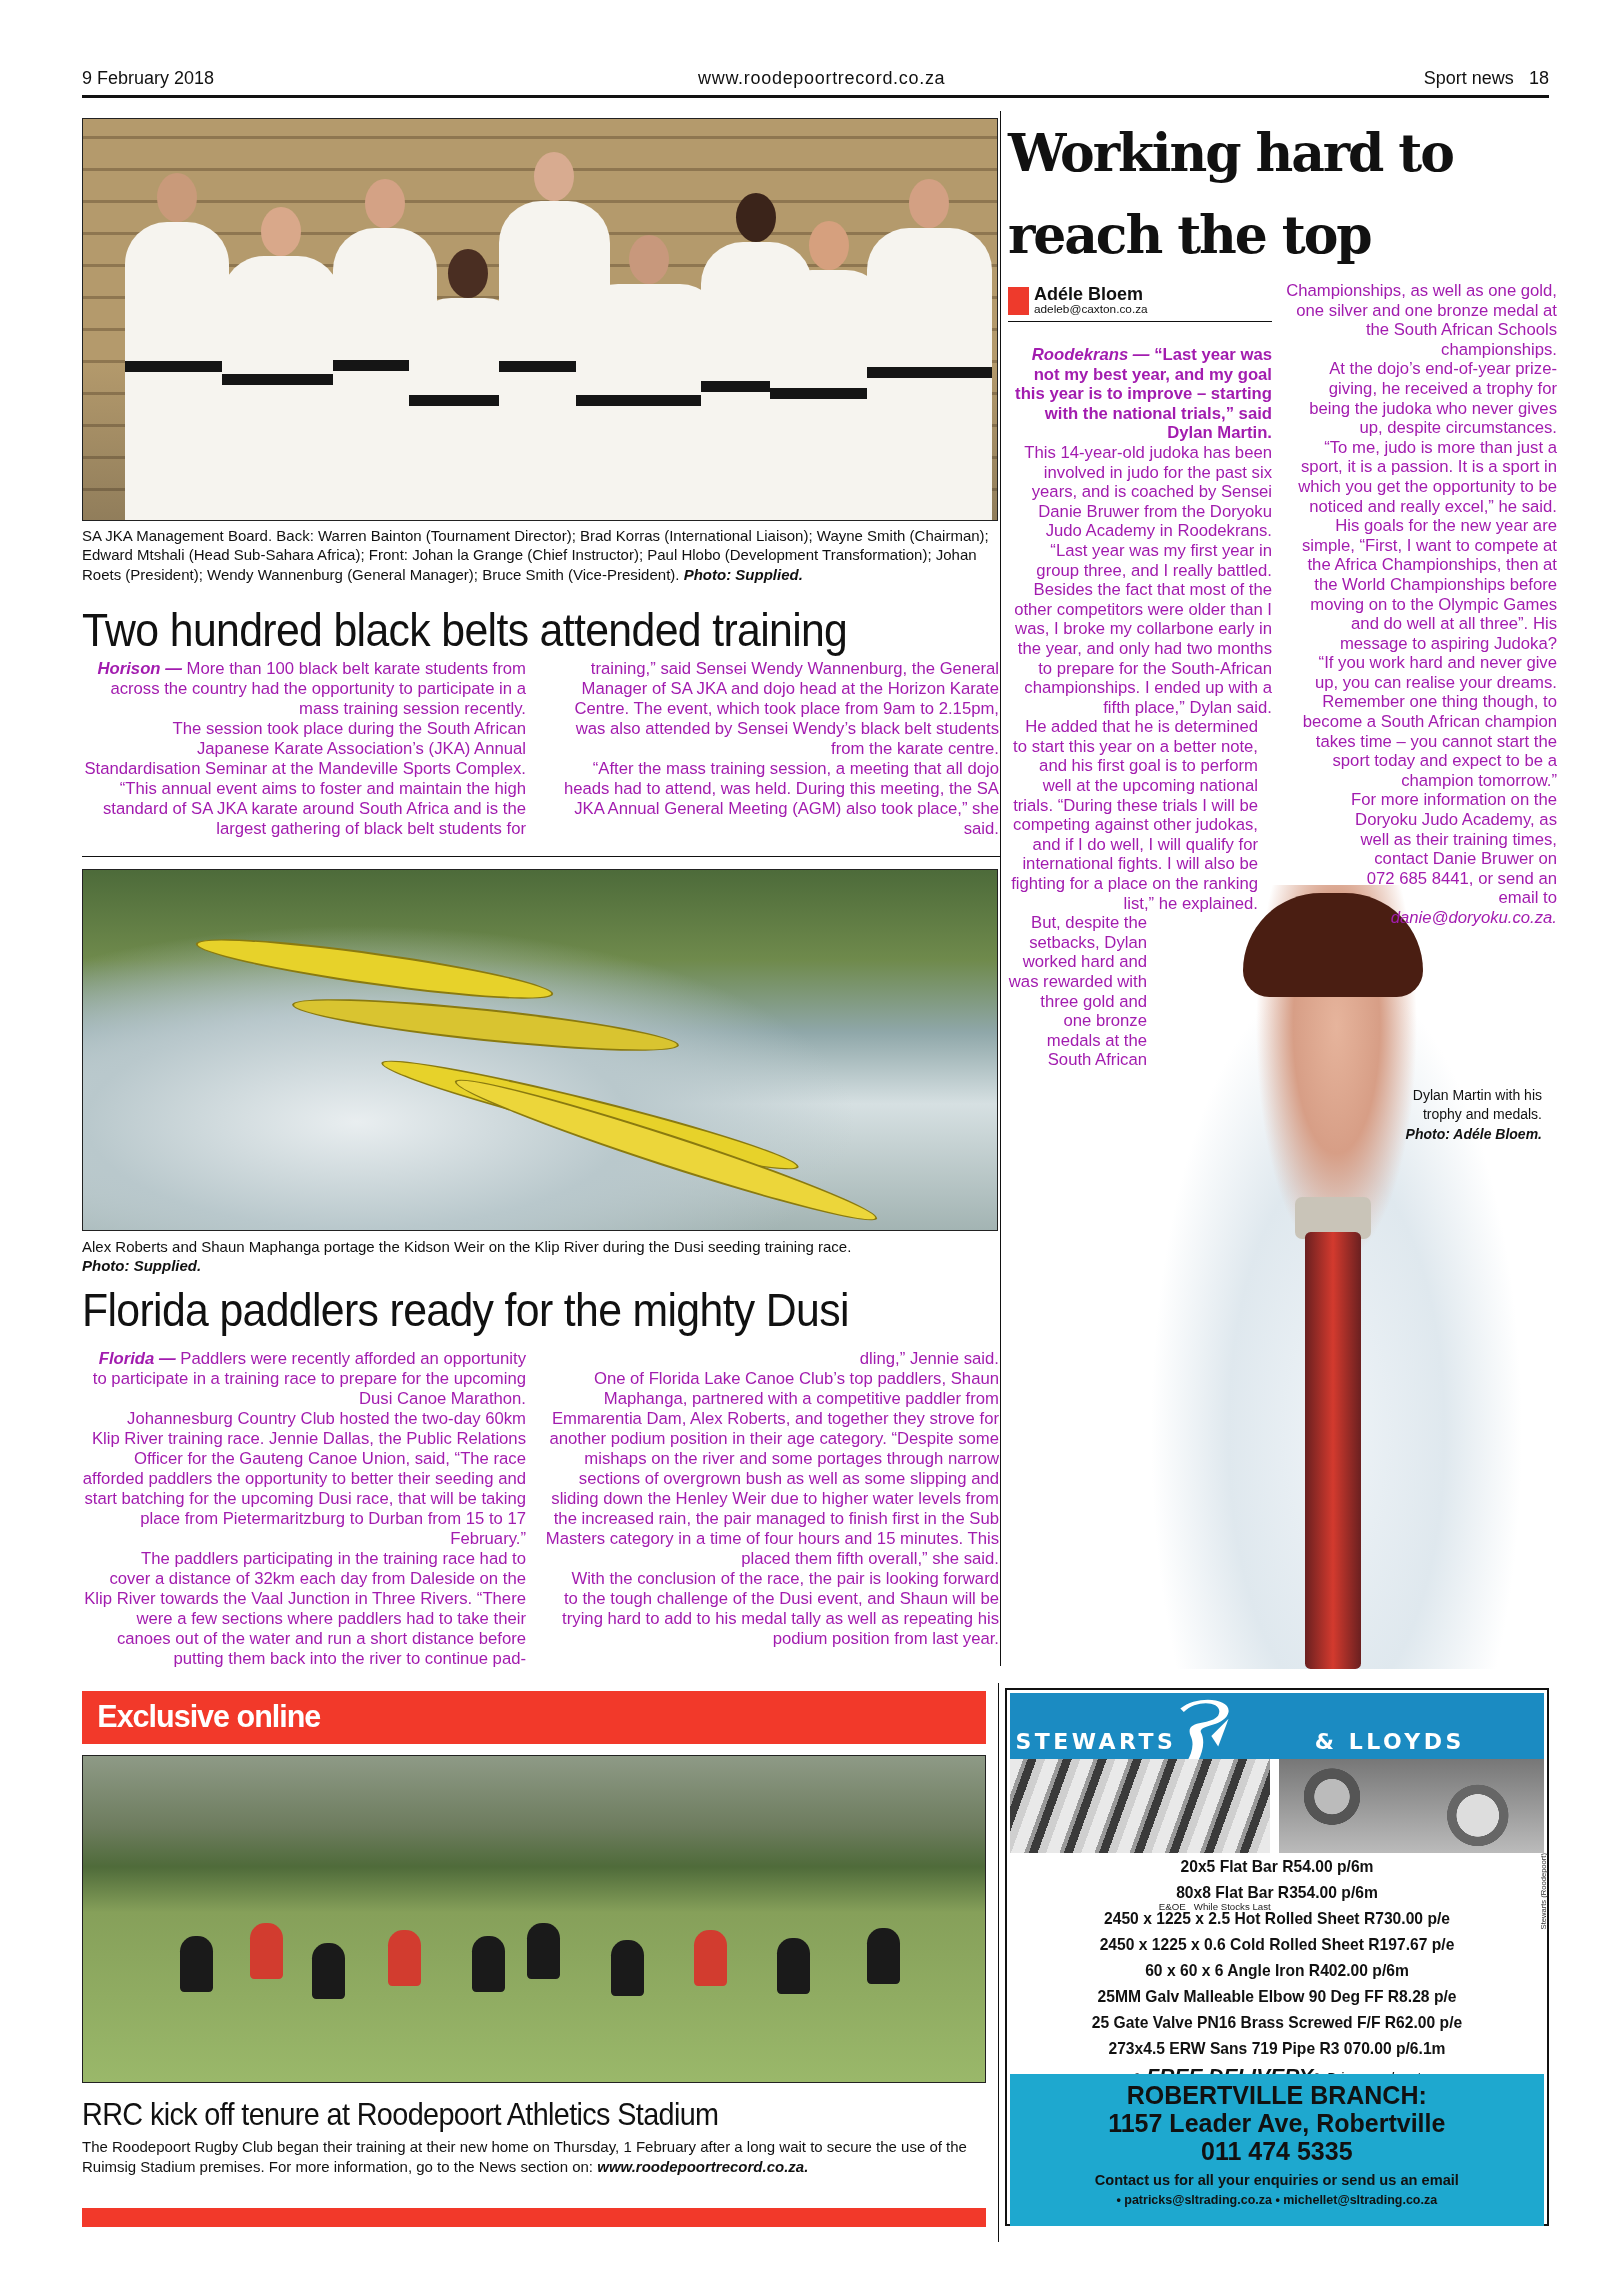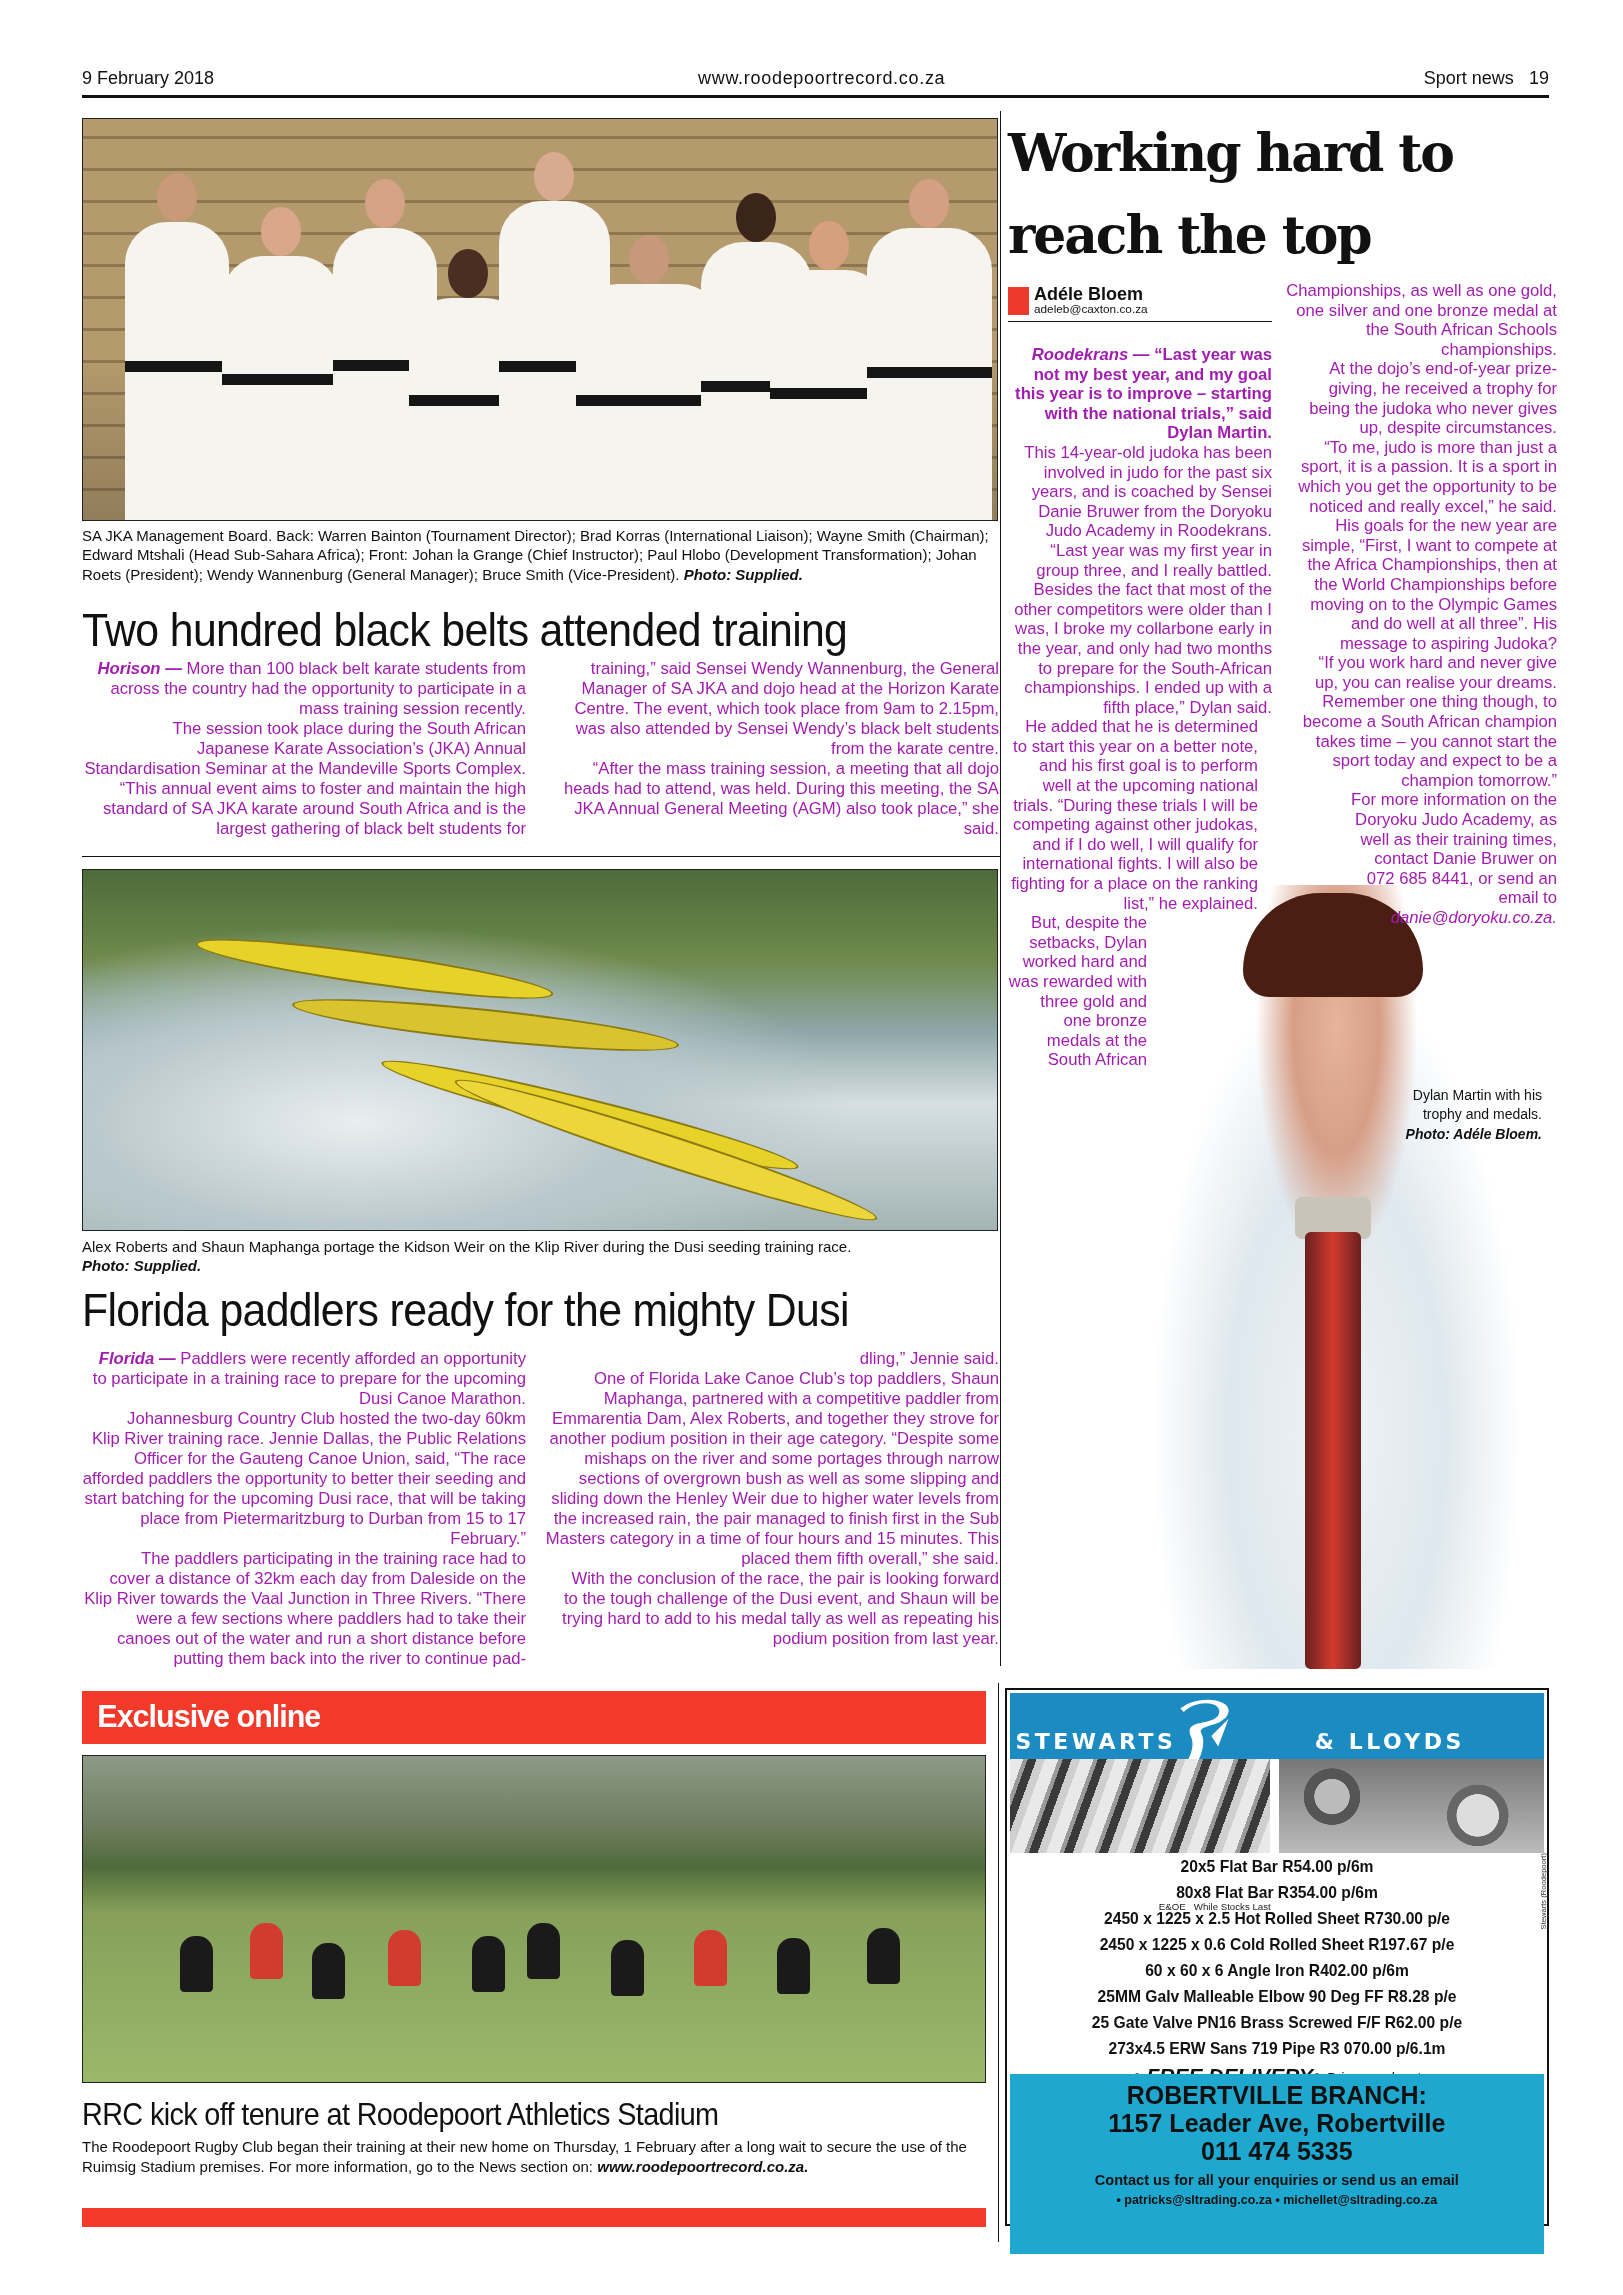--- a/index.html
+++ b/index.html
@@ -110,34 +110,34 @@
       background: radial-gradient(circle at 20% 40%, #bbb 0 17.4px, #555 18px 28px, rgba(0,0,0,0) 28.5px),
                   radial-gradient(circle at 75% 60%, #ddd 0 21px, #666 21.5px 30.5px, rgba(0,0,0,0) 31px),
                   linear-gradient(180deg, #777, #bbb); }
     .ad-disclaimer { position: absolute; left: 149px; top: 142px; font-family: "Liberation Sans", sans-serif; font-size: 9.7px; color: #222; }
     .ad-items { position: absolute; left: 2.8px; top: 164px; width: 534px; text-align: center; }
     .ad-item { font-family: "Liberation Sans", sans-serif; font-weight: bold; font-size: 17px; line-height: 26px; color: #111; transform: scaleX(0.92); }
     .ad-delivery { font-family: "Liberation Sans", sans-serif; font-size: 21px; font-weight: bold; font-style: italic; line-height: 28px; }
     .ad-delivery small { font-size: 14px; font-weight: normal; }
     .ad-vertical { position: absolute; left: 522px; top: 163px; width: 12.5px; height: 69px; }
     .ad-vertical span { position: absolute; left: 9.7px; top: 0; transform: rotate(-90deg) translateX(-100%); transform-origin: left top; white-space: nowrap; font-family: "Liberation Sans", sans-serif; font-size: 7.6px; color: #333; }
-    .ad-branch { position: absolute; left: 2.8px; top: 384px; width: 534px; height: 180px; background: #1ea8cf; text-align: center; font-family: "Liberation Sans", sans-serif; color: #111; }
+    .ad-branch { position: absolute; left: 2.8px; top: 384px; width: 534px; height: 152px; background: #1ea8cf; text-align: center; font-family: "Liberation Sans", sans-serif; color: #111; }
     .ad-branch .b1 { font-weight: bold; font-size: 25px; line-height: 28px; padding-top: 7px; }
     .ad-branch .b2 { font-weight: bold; font-size: 25px; line-height: 28px; }
     .ad-branch .b3 { font-weight: bold; font-size: 25px; line-height: 28px; }
     .ad-branch .b4 { font-weight: bold; font-size: 14.6px; line-height: 22px; margin-top: 4.2px; }
     .ad-branch .b5 { font-weight: bold; font-size: 12.5px; line-height: 18px; }
   </style>
 </head>
 <body>
 
 <div class="abs folio folio-date">9 February 2018</div>
 <div class="abs folio folio-url">www.roodepoortrecord.co.za</div>
 <div class="abs folio folio-right">
-  <span style="margin-left:0">Sport news</span><span>19</span>
+  <span style="margin-left:0">Sport news</span><span>18</span>
 </div>
 <div class="abs header-rule"></div>
 
 <div class="abs photo photo-karate">
   <div class="karate-person" style="left:42px;width:104px;height:298px;">
       <div class="karate-head" style="left:32px;top:-49px;background:#c99a7a"></div>
       <div class="karate-belt" style="top:139px"></div>
     </div>
   <div class="karate-person" style="left:139px;width:118px;height:264px;">
       <div class="karate-head" style="left:39px;top:-49px;background:#d9a88a"></div>

